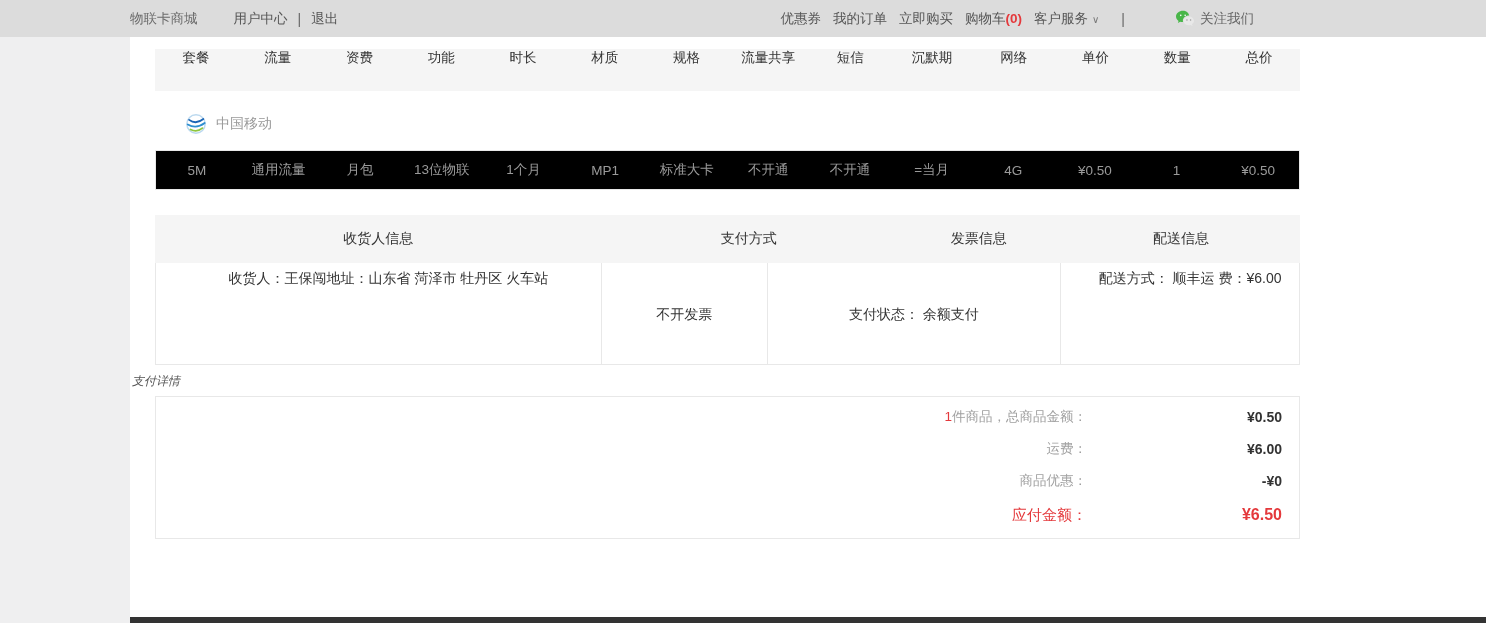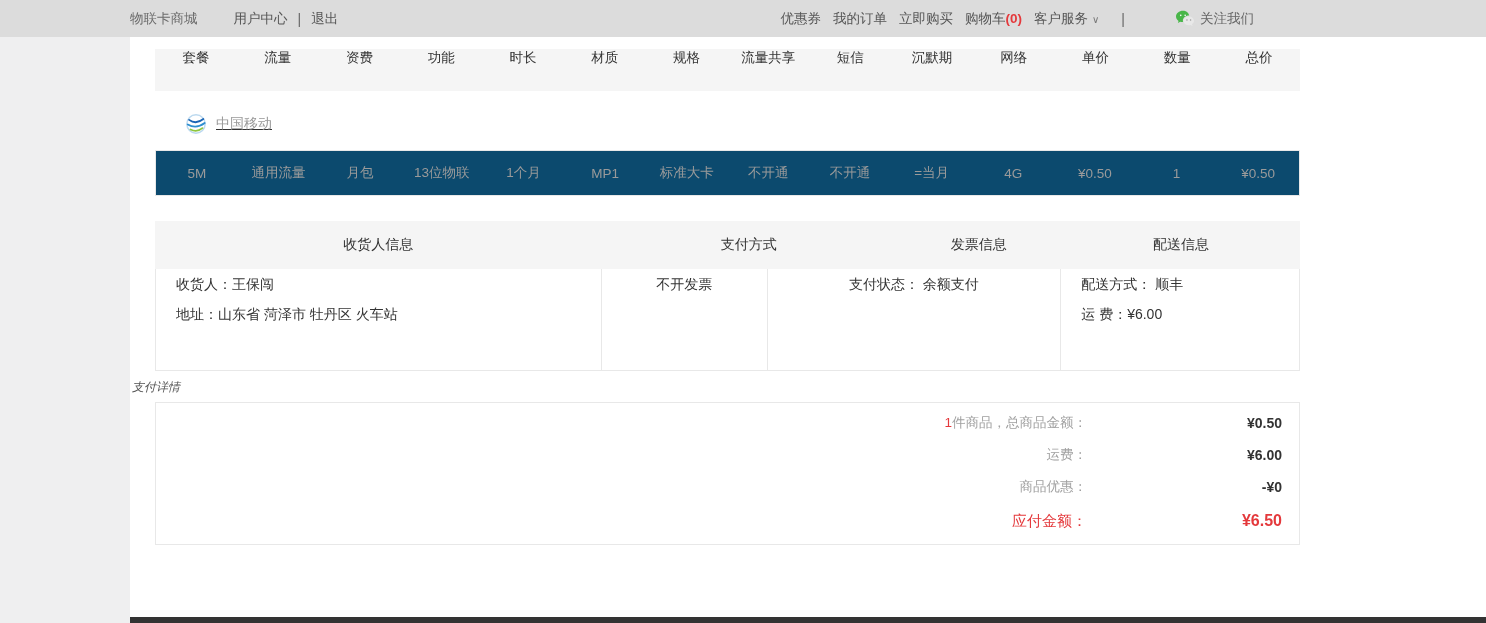--- a/index.html
+++ b/index.html
@@ -48,34 +48,34 @@
   .order-meta .dt { margin-left:30px; }
   .order-meta .ono { margin-left:75px; }
   .order-meta .status { margin-left:55px; color:#f7a52b; }
 
   
   .ptable-head {
     margin-top:12px; height:42px; background:#f5f5f5;
     display:flex; font-size:13.5px; color:#333;
   }
   .ptable-head .col, .ptable-row .col { flex:1; text-align:center; }
-  .brand-row { margin-top:22px; padding-left:30px; display:flex; align-items:center; gap:9px;text-decoration:underline; }
+  .brand-row { margin-top:22px; padding-left:30px; display:flex; align-items:center; gap:9px; }
   .cm-logo { width:22px; height:22px; }
   .brand-name { font-size:14px; color:#999; }
   .ptable-row {
-    margin-top:15px; height:46px; border:1px solid #e8e8e8; background:#0c4a6e;
+    margin-top:15px; height:40px; border:1px solid #e8e8e8; background:#000000;
     display:flex; align-items:center; font-size:13.5px; color:#9a9a9a;
   }
 
   
   .itable { margin-top:25px; }
   .itable-head { height:48px; background:#f5f5f5; display:flex; align-items:center; font-size:14px; color:#333; }
   .itable-head .icol { text-align:center; }
   .itable-body { display:flex; border:1px solid #e8e8e8; border-top:none; height:102px; background:#fff; font-size:14px; color:#333; }
-  .itable-body .icell { border-right:1px solid #e8e8e8; display:flex; flex-direction:column; }
+  .itable-body .icell { border-right:1px solid #e8e8e8; display:flex; flex-direction:row; justify-content:center; }
   .itable-body .icell:last-child { border-right:none; }
   .w1 { width:39.0%; } .w2 { width:25.7%; } .w3 { width:14.5%; } .w4 { width:20.8%; }
   .icell.pad { padding-left:20px; }
   .icell .line { line-height:30px; }
   .icell.center { align-items:center; }
 
   
   .pay-title { margin-top:8px; margin-left:-23px; font-size:12px; color:#555;font-style:italic; }
   .pay-box {
     margin-top:6px; height:143px; border:1px solid #e8e8e8; background:#fff;

